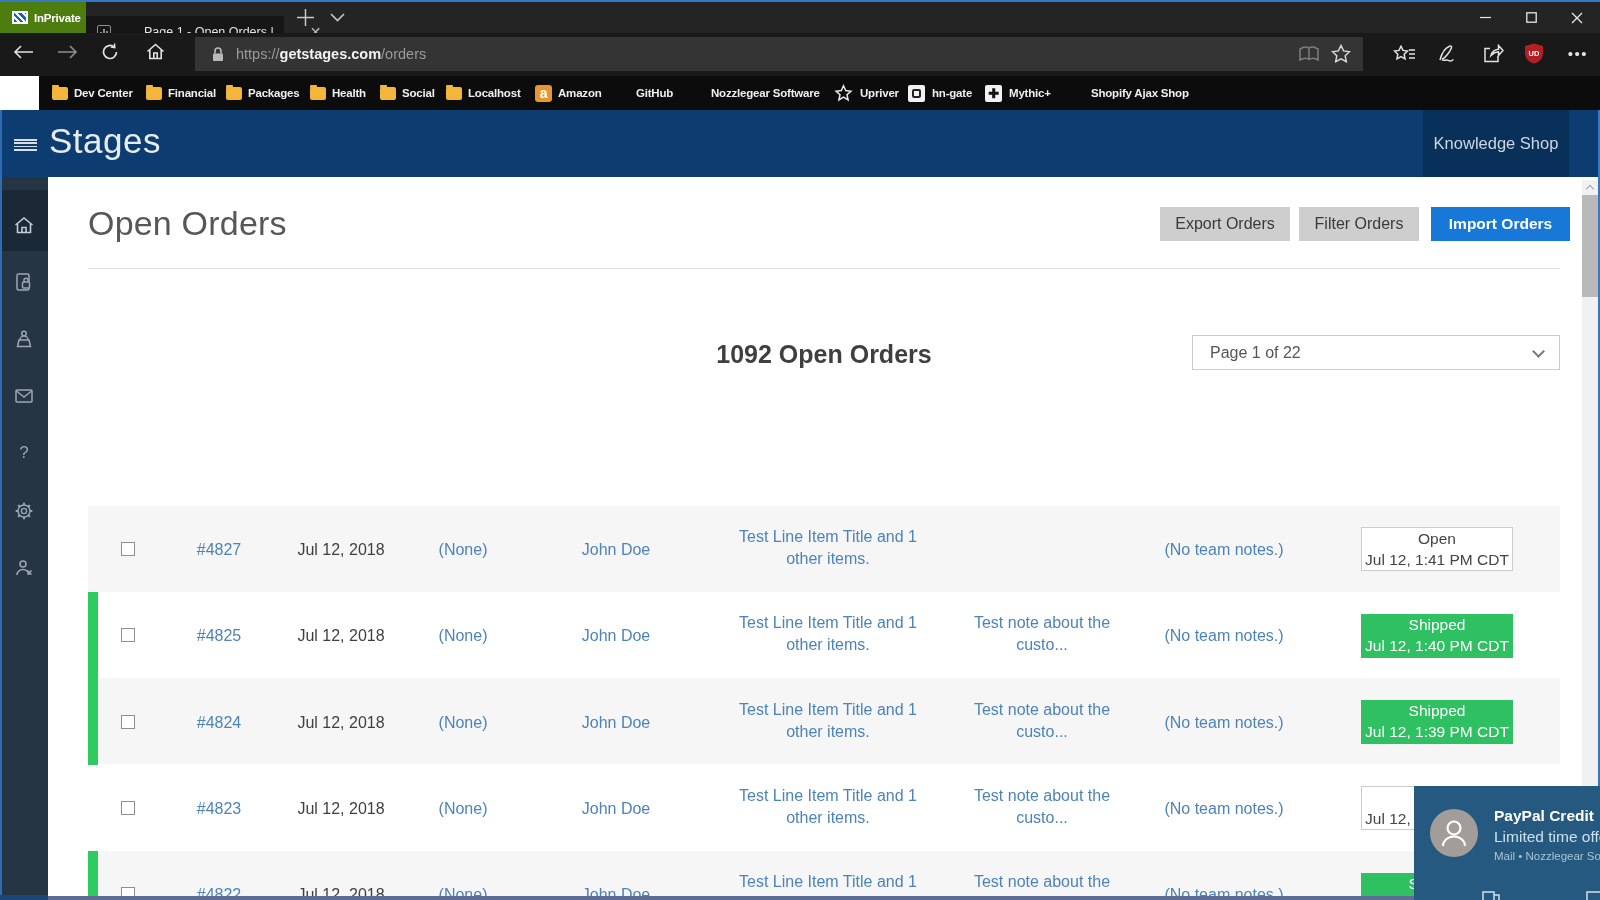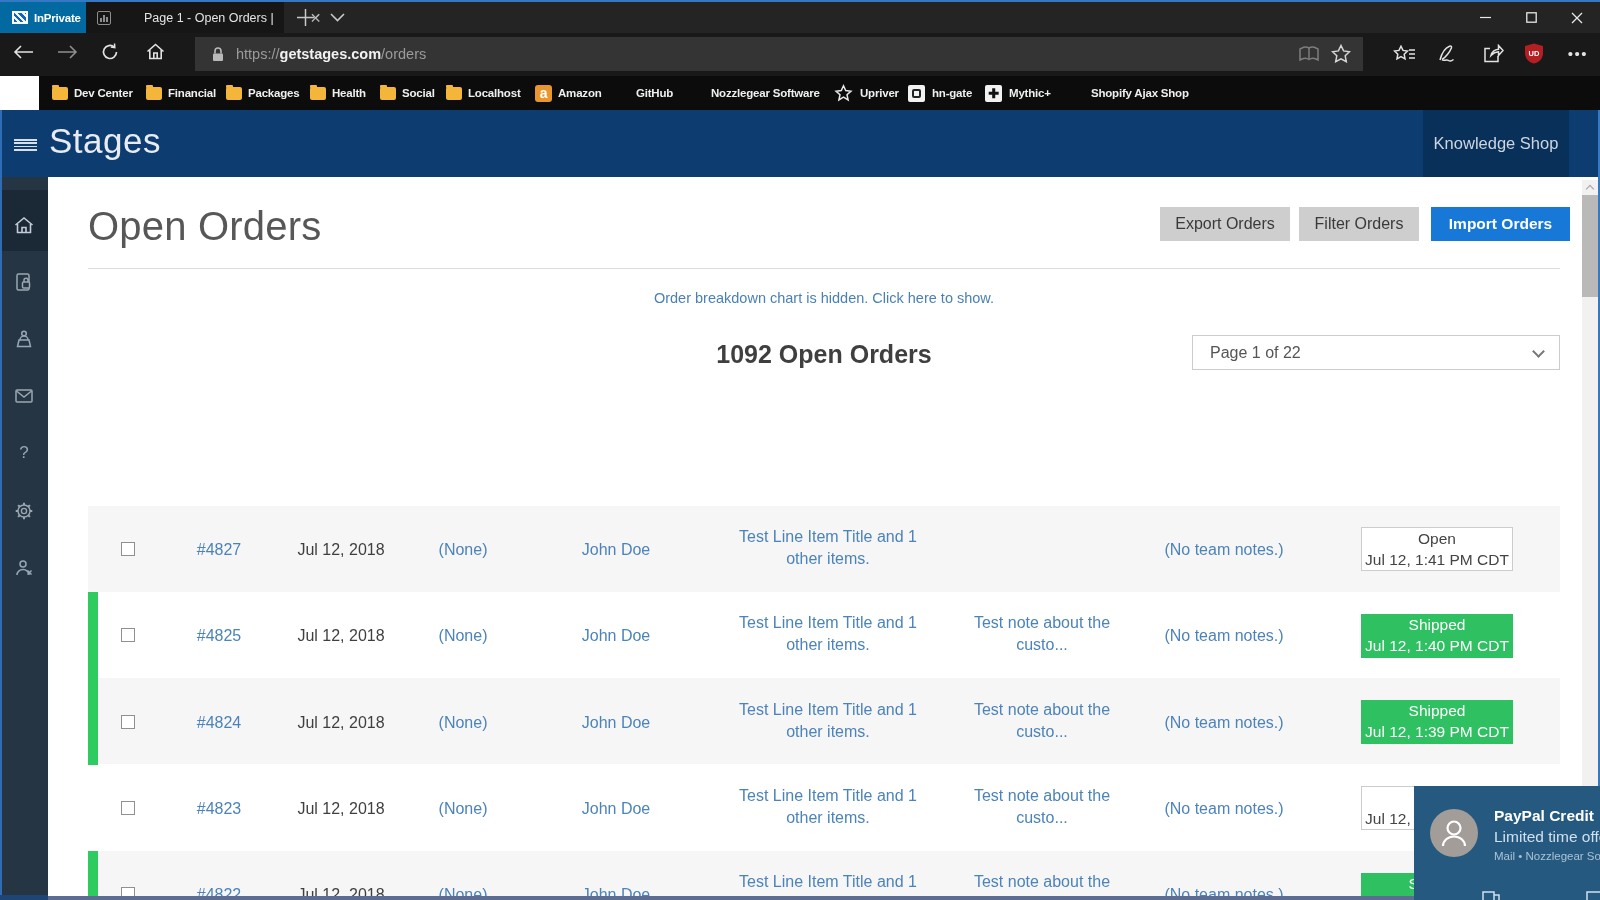--- a/index.html
+++ b/index.html
@@ -3,21 +3,21 @@
 <meta charset="utf-8">
 <style>
   * { margin:0; padding:0; box-sizing:border-box; }
   html,body { width:1600px; height:900px; overflow:hidden; }
   body { font-family:"Liberation Sans", sans-serif; position:relative; background:#fff; }
   .abs { position:absolute; }
 
   
   #topborder { left:0; top:0; width:1600px; height:2px; background:#3579c4; }
   #tabbar { left:0; top:2px; width:1600px; height:31px; background:#242424; }
-  #inprivate { left:0; top:0; width:86px; height:31px; background:#0369a1; color:#fff;
+  #inprivate { left:0; top:0; width:86px; height:31px; background:#4d7c0f; color:#fff;
      font-size:11.5px; font-weight:bold; letter-spacing:-0.2px; display:flex; align-items:center; }
   #inprivate .hatch { width:16px; height:13px; margin-left:12px; margin-right:6px;
      border:2px solid #fff; background:repeating-linear-gradient(45deg,#1166c2 0 2.5px,#f4f8fd 2.5px 4.5px); }
   #tab { left:86px; top:0; width:198px; height:31px; background:#161616; display:flex; align-items:center; }
   #tab .favicon { margin-left:11px; width:15px; height:14px; border:1px solid #8d8d8d; border-radius:2px;
      display:flex; align-items:flex-end; justify-content:center; gap:1px; padding:2px 2px; }
   #tab .favicon i { display:block; background:#8d8d8d; width:2px; }
   #tab .title { color:#e4e4e4; font-size:12.5px; margin-left:9px; white-space:nowrap; }
   #tab .close { color:#bbb; font-size:14px; margin-left:12px; }
   #winctrl { right:0; top:0; height:31px; display:flex; }
@@ -52,21 +52,21 @@
   #kb { left:1423px; top:110px; width:146px; height:67px; background:#093059; color:#ccd6e2;
      font-size:16.5px; display:flex; align-items:center; justify-content:center; }
 
   
   #sidebar { left:0; top:177px; width:48px; height:723px; background:#263544; }
   #sidebar .active { position:absolute; left:0; top:13px; width:48px; height:61px; background:#1b2836; }
   .sic { position:absolute; left:0; width:48px; text-align:center; color:#b9c3ce; }
 
   
   #main { left:48px; top:177px; width:1536px; height:720px; background:#fff; }
-  #h1 { left:40px; top:27px; font-size:40px; color:#575757; font-weight:400; letter-spacing:0.2px; }
+  #h1 { left:40px; top:27px; font-size:34px; color:#575757; font-weight:400; letter-spacing:0.2px; }
   .gbtn { position:absolute; top:30px; height:34px; background:#cecece; color:#3a3a3a; font-size:16px;
      display:flex; align-items:center; justify-content:center; }
   #btn-import { background:#1878d8; color:#fff; font-weight:bold; font-size:15.5px; }
   #hrline { left:40px; top:91px; width:1472px; height:1px; background:#ddd; }
   #chartlink { left:40px; top:113px; width:1472px; text-align:center; color:#4a80b5; font-size:14.5px; }
   .selbox { position:absolute; top:158px; height:35px; border:1px solid #ccc; background:#fff;
      color:#555; font-size:16px; display:flex; align-items:center; }
   .selbox .chev { position:absolute; right:16px; top:11px; width:9px; height:9px;
      border-left:2px solid #777; border-bottom:2px solid #777; transform:rotate(-45deg); }
   #counts { left:40px; top:163px; width:1472px; text-align:center; font-size:25px; color:#3f3f3f;
@@ -112,21 +112,21 @@
      background:#a39d99; }
   #toast .t1 { position:absolute; left:80px; top:21px; font-size:15.5px; font-weight:bold; }
   #toast .t2 { position:absolute; left:80px; top:42px; font-size:15.5px; color:#cfe0ee; white-space:nowrap; }
   #toast .t3 { position:absolute; left:80px; top:64px; font-size:11.5px; color:#a9c3d8; white-space:nowrap; }
 </style>
 </head>
 <body>
   <div class="abs" id="tabbar"></div>
   <div class="abs" id="topborder"></div>
   <div class="abs" id="inprivate" style="top:2px;"><span class="hatch"></span>InPrivate</div>
-  <div class="abs" id="tab" style="top:2px;gap:24px;">
+  <div class="abs" id="tab" style="top:16px;gap:24px;">
     <span class="favicon">
       <i style="height:4px"></i>
       <i style="height:7px"></i>
       <i style="height:5px"></i>
     </span>
     <span class="title">Page 1 - Open Orders |</span>
     <span class="close">✕</span>
   </div>
   <svg class="abs" style="left:297px; top:9px;" width="17" height="17" viewBox="0 0 17 17">
     <path d="M8.5 0 V17 M0 8.5 H17" stroke="#c8c8c8" stroke-width="1.5"></path>
@@ -272,21 +272,20 @@
       <path d="M27.5 11.5 l4 4 M31.5 11.5 l-4 4"></path>
     </svg>
   </div>
 
   <div class="abs" id="main">
     <div class="abs" id="h1">Open Orders</div>
     <div class="abs gbtn" style="left:1112px; width:130px;">Export Orders</div>
     <div class="abs gbtn" style="left:1251px; width:120px;">Filter Orders</div>
     <div class="abs gbtn" id="btn-import" style="left:1383px; width:139px;">Import Orders</div>
     <div class="abs" id="hrline"></div>
-    <div class="abs" id="chartlink">Order breakdown chart is hidden. Click here to show.</div>
     <div class="abs" id="counts">1092 Open Orders</div>
     <div class="abs selbox" style="left:1144px; width:368px; padding-left:17px;">Page 1 of 22<span class="chev"></span></div>
 
 
     <div class="row stripe" style="top:329px;">
       <span class="chk" style="left:33px; top:36px;"></span>
       <span class="cell blue r16 c-id" style="top:35px;">#4827</span>
       <span class="cell dark r16 c-date" style="top:35px;">Jul 12, 2018</span>
       <span class="cell blue r16 c-due" style="top:35px;">(None)</span>
       <span class="cell blue r16 c-cust" style="top:35px;">John Doe</span>

